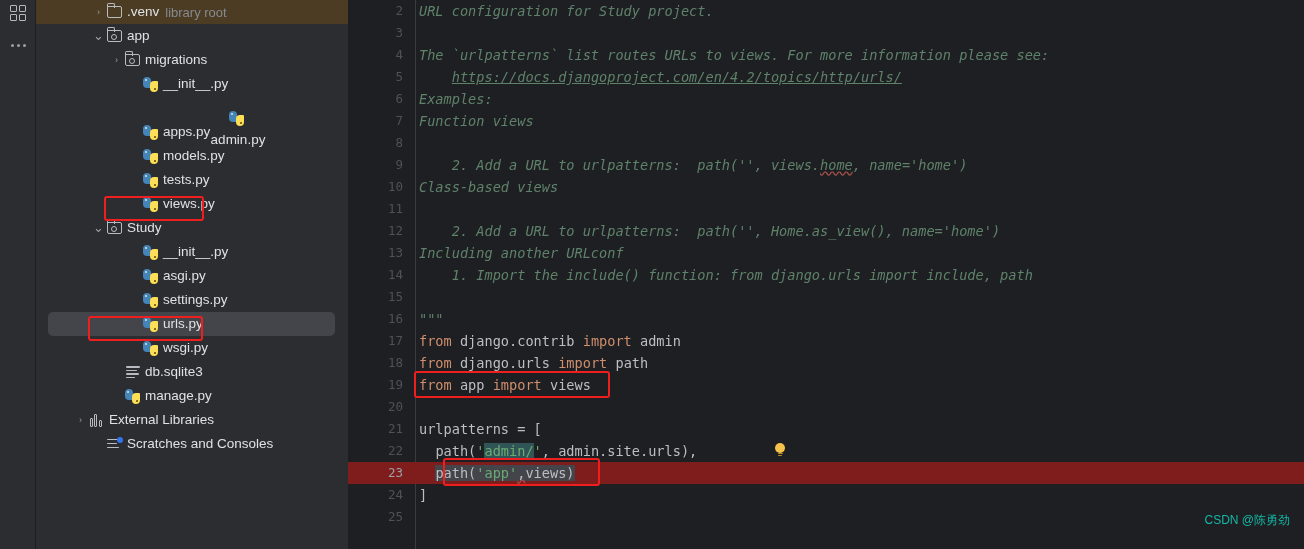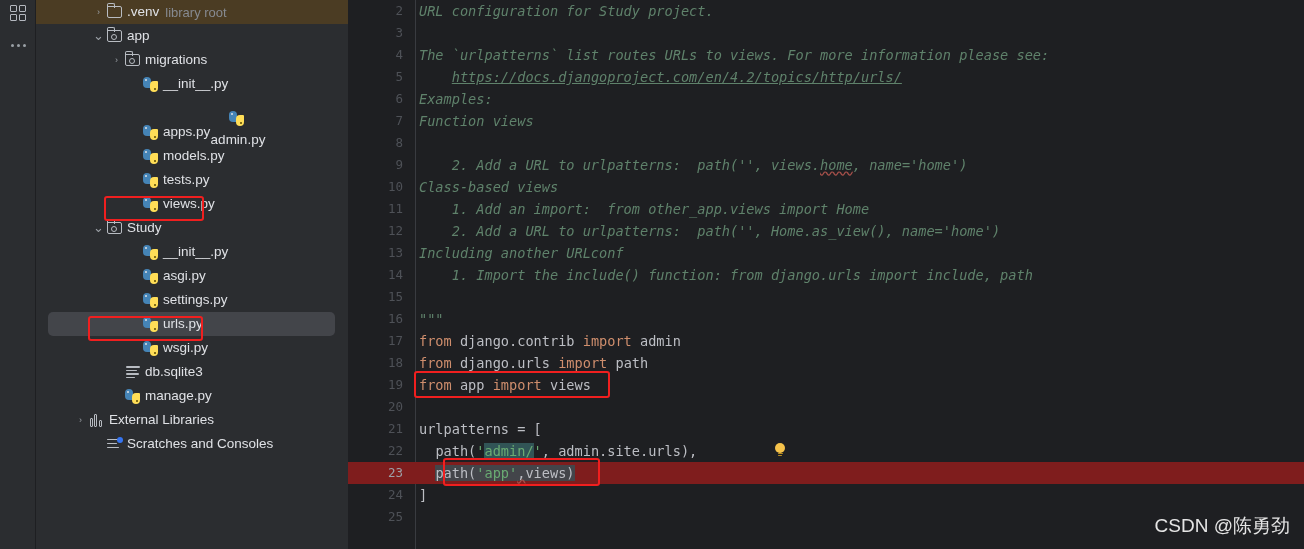--- a/index.html
+++ b/index.html
@@ -199,23 +199,23 @@
   .redbox {
     position: absolute;
     border: 2.5px solid #f01f1f;
     border-radius: 3px;
     pointer-events: none;
     z-index: 9;
   }
 
   .watermark {
     position: absolute;
-    right: 14px; bottom: 10px;
-    color: #e5e5e5;
-    font-size: 19px;
+    right: 14px; bottom: 20px;
+    color: #14b8a6;
+    font-size: 12px;
     font-family: "Liberation Sans", sans-serif;
     z-index: 10;
   }
 </style>
 </head>
 <body>
 
 <div class="app">
 
   <div class="toolstrip">
@@ -484,21 +484,20 @@
         <div class="cline">
           <span class="num">9</span>
           <span class="code"><span class="cm">    2. Add a URL to urlpatterns:  path('', views.</span><span class="cm typo">home</span><span class="cm">, name='home')</span></span>
         </div>
         <div class="cline">
           <span class="num">10</span>
           <span class="code"><span class="cm">Class-based views</span></span>
         </div>
         <div class="cline">
           <span class="num">11</span>
-          <span class="code"><span class="cm">    1. Add an import:  from other_app.views import Home</span></span>
         </div>
         <div class="cline">
           <span class="num">12</span>
           <span class="code"><span class="cm">    2. Add a URL to urlpatterns:  path('', Home.as_view(), name='home')</span></span>
         </div>
         <div class="cline">
           <span class="num">13</span>
           <span class="code"><span class="cm">Including another URLconf</span></span>
         </div>
         <div class="cline">

